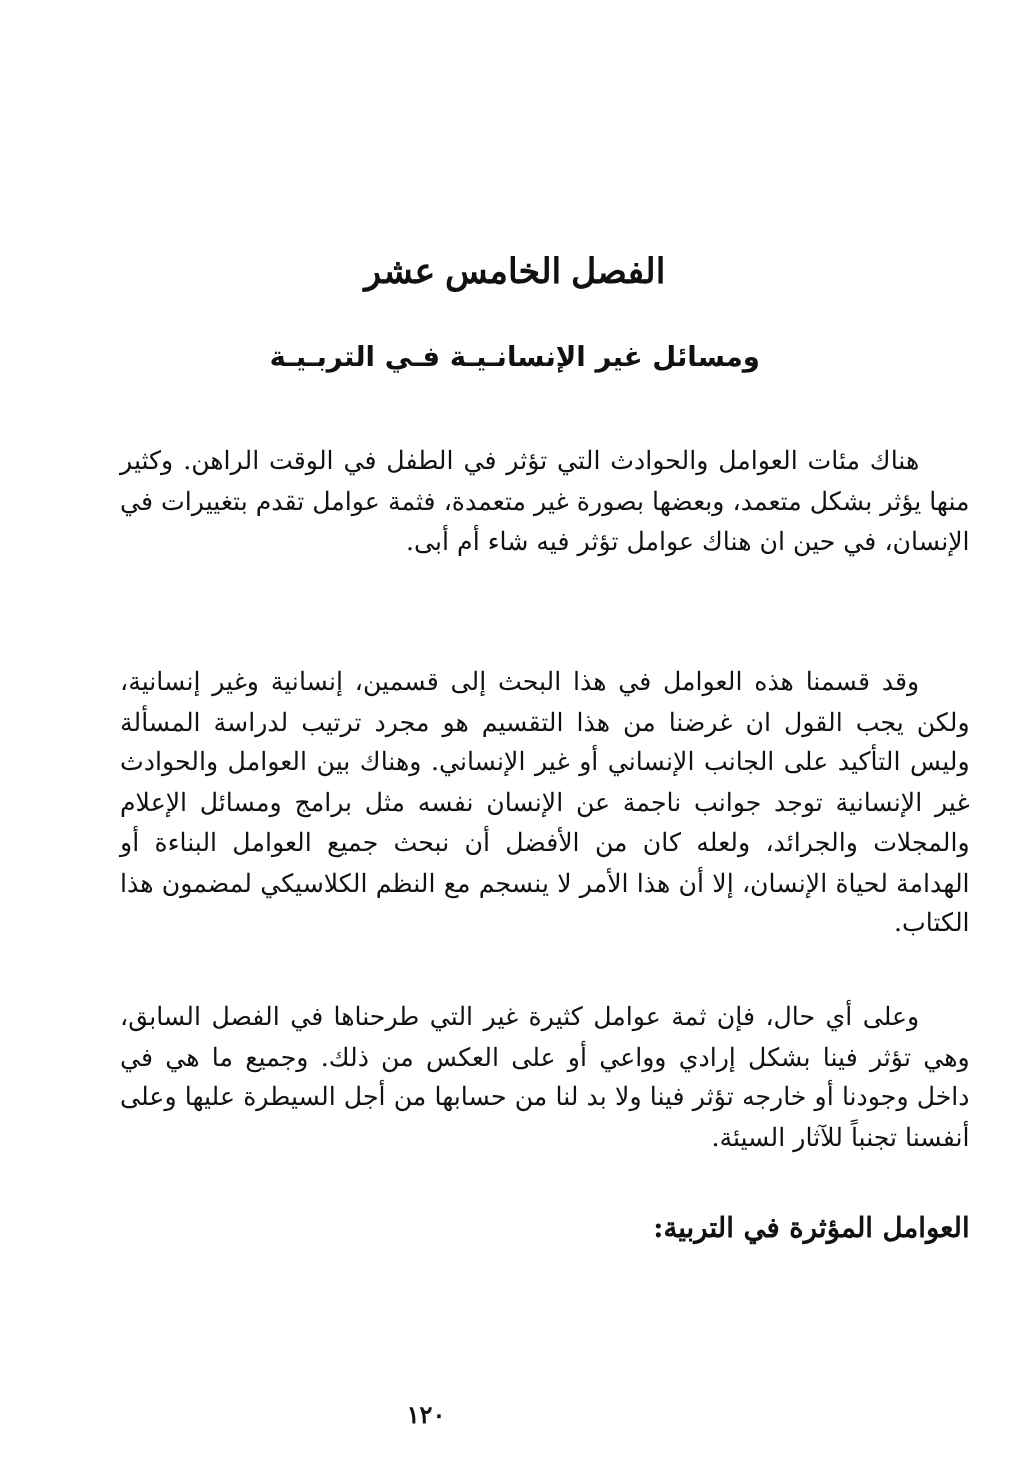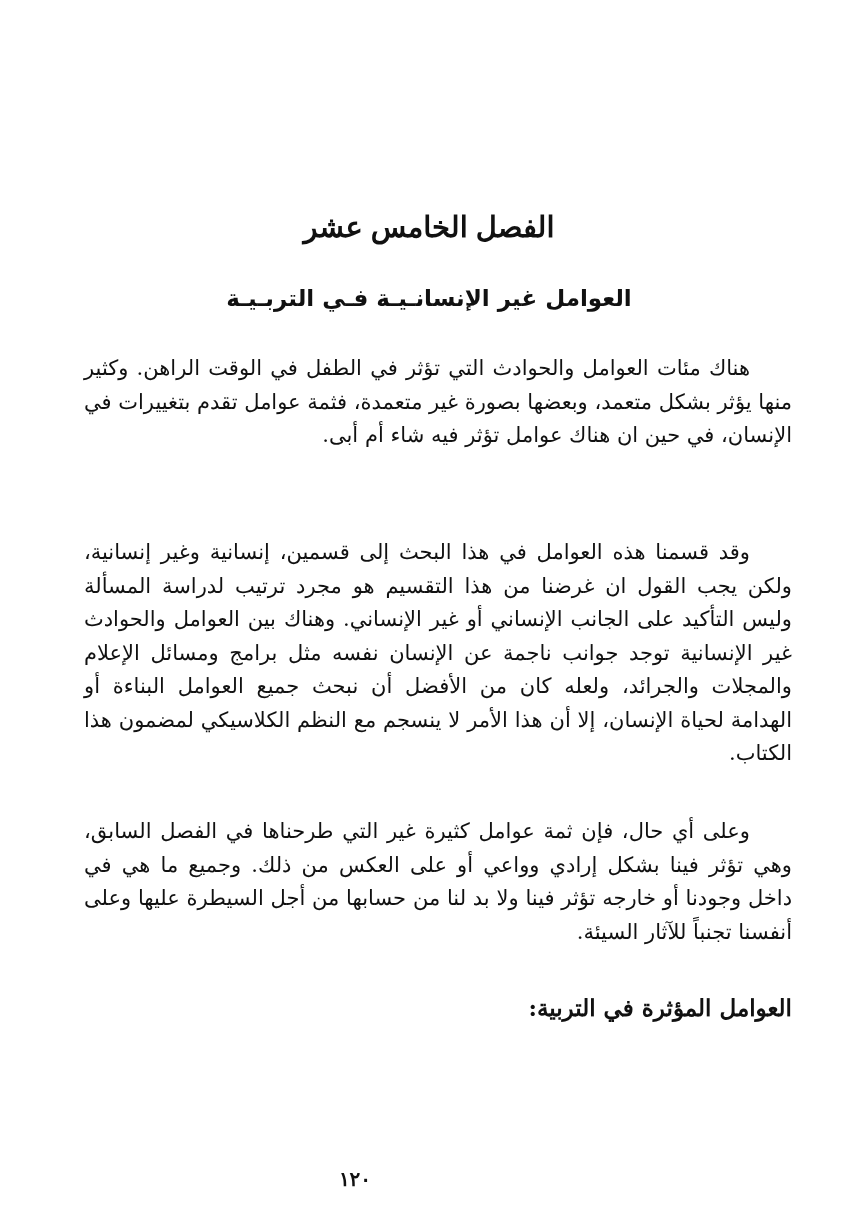--- a/index.html
+++ b/index.html
@@ -43,40 +43,40 @@
     font-family: "DejaVu Sans", "Liberation Sans", sans-serif;
     font-weight: bold;
     font-size: 23px;
     line-height: 44px;
     margin: 0;
   }
   .body-text {
     position: absolute;
     left: 84px;
     width: 708px;
-    margin: 0;
+    margin: 16px;
     font-size: 21px;
     line-height: 33.5px;
     text-align: justify;
     text-align-last: right;
     direction: rtl;
   }
   .body-text .indent {
     display: inline-block;
     width: 42px;
   }
   #para-1 { top: 352px; }
   #para-2 { top: 536px; }
   #para-3 { top: 815px; }
   .section-heading {
     position: absolute;
     top: 988px;
     left: 84px;
     width: 708px;
-    margin: 0;
+    margin: 16px;
     text-align: right;
     font-family: "DejaVu Serif", "Liberation Serif", serif;
     font-weight: bold;
     font-size: 23px;
     line-height: 40px;
   }
   #para-4 { top: 1035px; }
   .page-number {
     position: absolute;
     top: 1163px;
@@ -87,21 +87,21 @@
     line-height: 32px;
     font-weight: bold;
     direction: rtl;
   }
 </style>
 </head>
 <body>
 
 <div class="page">
   <h1 class="chapter-title">الفصل الخامس عشر</h1>
-  <h2 class="chapter-subtitle">العوامل غير الإنسانـيـة فـي التربـيـة</h2>
+  <h2 class="chapter-subtitle">ومسائل غير الإنسانـيـة فـي التربـيـة</h2>
 
   <p class="body-text" id="para-1"><span class="indent"></span><span>هناك مئات العوامل والحوادث التي تؤثر في الطفل في الوقت الراهن. وكثير منها يؤثر بشكل متعمد، وبعضها بصورة غير متعمدة، فثمة عوامل تقدم بتغييرات في الإنسان، في حين ان هناك عوامل تؤثر فيه شاء أم أبى.</span></p>
 
   <p class="body-text" id="para-2"><span class="indent"></span><span>وقد قسمنا هذه العوامل في هذا البحث إلى قسمين، إنسانية وغير إنسانية، ولكن يجب القول ان غرضنا من هذا التقسيم هو مجرد ترتيب لدراسة المسألة وليس التأكيد على الجانب الإنساني أو غير الإنساني. وهناك بين العوامل والحوادث غير الإنسانية توجد جوانب ناجمة عن الإنسان نفسه مثل برامج ومسائل الإعلام والمجلات والجرائد، ولعله كان من الأفضل أن نبحث جميع العوامل البناءة أو الهدامة لحياة الإنسان، إلا أن هذا الأمر لا ينسجم مع النظم الكلاسيكي لمضمون هذا الكتاب.</span></p>
 
   <p class="body-text" id="para-3"><span class="indent"></span><span>وعلى أي حال، فإن ثمة عوامل كثيرة غير التي طرحناها في الفصل السابق، وهي تؤثر فينا بشكل إرادي وواعي أو على العكس من ذلك. وجميع ما هي في داخل وجودنا أو خارجه تؤثر فينا ولا بد لنا من حسابها من أجل السيطرة عليها وعلى أنفسنا تجنباً للآثار السيئة.</span></p>
 
   <h3 class="section-heading">العوامل المؤثرة في التربية:</h3>
 
 

